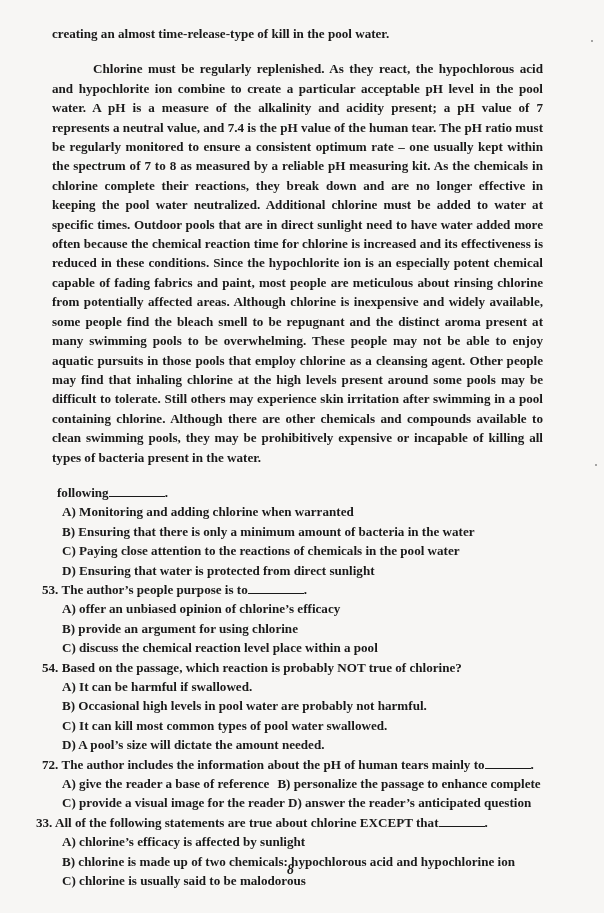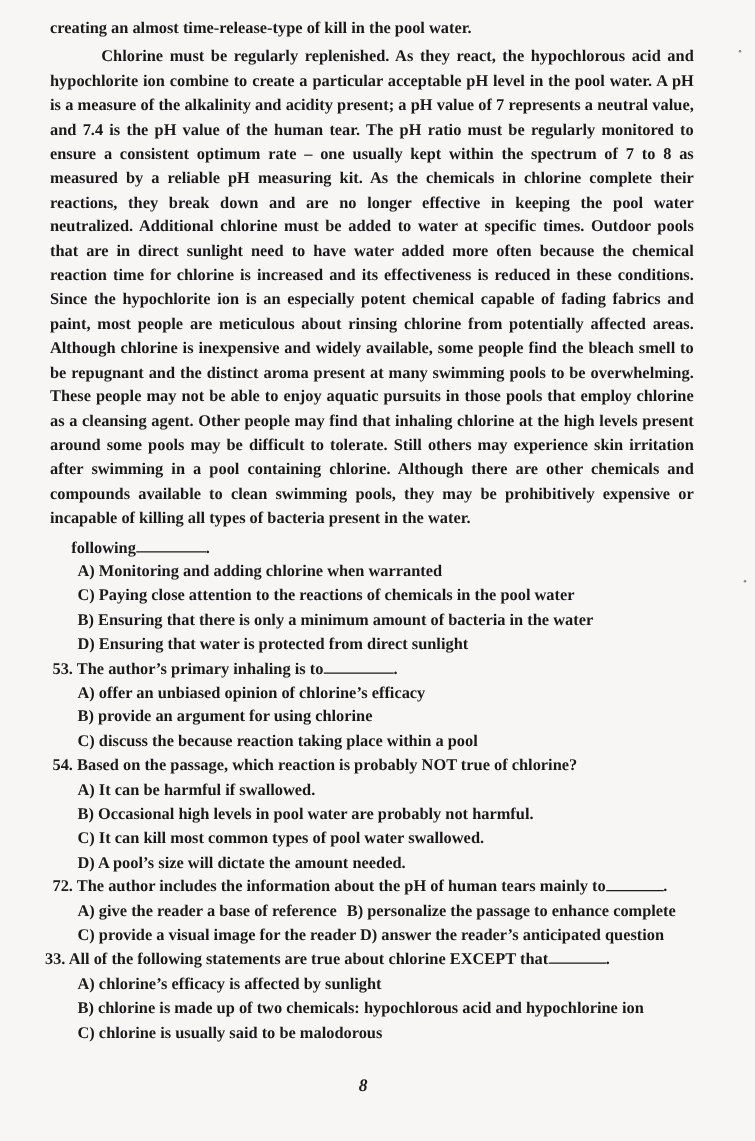--- a/index.html
+++ b/index.html
@@ -8,21 +8,21 @@
     background: #f7f6f4;
     font-family: "Liberation Serif", "DejaVu Serif", serif;
     font-weight: bold;
     color: #1a1a1a;
     position: relative;
   }
   .page {
     position: absolute; left: 36px; top: 8px; width: 523px;
     font-size: 13.1px; line-height: 19.4px;
   }
-  .para { text-align: justify; text-align-last: left; margin: 4px; font-family: Liberation Serif, serif; }
+  .para { text-align: justify; text-align-last: left; margin: 16px; font-family: Liberation Serif, serif; }
   .indent { text-indent: 41px; }
   .q { margin: 0; line-height: 19.4px; }
   .q-stem { display: block; }
   .q-cont { display: block; padding-left: 21px; }
   .indent-q { padding-left: 6px; }
   .opt { display: block; padding-left: 26px; }
   .blank { display: inline-block; width: 56px; border-bottom: 1px solid #1a1a1a; height: 12px; vertical-align: baseline; }
   .blank.short { width: 46px; }
   .opt-row { display: block; padding-left: 26px; white-space: nowrap; }
   .opt-row .gap { display: inline-block; width: 8px; }
@@ -35,30 +35,30 @@
 </head>
 <body>
 
 <div class="page">
   <p class="para">creating an almost time-release-type of kill in the pool water.</p>
   <p class="para indent">Chlorine must be regularly replenished. As they react, the hypochlorous acid and hypochlorite ion combine to create a particular acceptable pH level in the pool water. A pH is a measure of the alkalinity and acidity present; a pH value of 7 represents a neutral value, and 7.4 is the pH value of the human tear. The pH ratio must be regularly monitored to ensure a consistent optimum rate – one usually kept within the spectrum of 7 to 8 as measured by a reliable pH measuring kit. As the chemicals in chlorine complete their reactions, they break down and are no longer effective in keeping the pool water neutralized. Additional chlorine must be added to water at specific times. Outdoor pools that are in direct sunlight need to have water added more often because the chemical reaction time for chlorine is increased and its effectiveness is reduced in these conditions. Since the hypochlorite ion is an especially potent chemical capable of fading fabrics and paint, most people are meticulous about rinsing chlorine from potentially affected areas. Although chlorine is inexpensive and widely available, some people find the bleach smell to be repugnant and the distinct aroma present at many swimming pools to be overwhelming. These people may not be able to enjoy aquatic pursuits in those pools that employ chlorine as a cleansing agent. Other people may find that inhaling chlorine at the high levels present around some pools may be difficult to tolerate. Still others may experience skin irritation after swimming in a pool containing chlorine. Although there are other chemicals and compounds available to clean swimming pools, they may be prohibitively expensive or incapable of killing all types of bacteria present in the water.</p>
 
   <div class="q">
     <span class="q-cont"><span>following</span><span class="blank"></span><span>.</span></span>
     <span class="opt">A) Monitoring and adding chlorine when warranted</span>
+    <span class="opt">B) Ensuring that there is only a minimum amount of bacteria in the water</span>
     <span class="opt">C) Paying close attention to the reactions of chemicals in the pool water</span>
-    <span class="opt">B) Ensuring that there is only a minimum amount of bacteria in the water</span>
     <span class="opt">D) Ensuring that water is protected from direct sunlight</span>
   </div>
 
   <div class="q indent-q">
-    <span class="q-stem"><span>53.</span> <span>The author’s primary inhaling is to</span><span class="blank"></span><span>.</span></span>
+    <span class="q-stem"><span>53.</span> <span>The author’s people purpose is to</span><span class="blank"></span><span>.</span></span>
     <span class="opt" style="padding-left:20px">A) offer an unbiased opinion of chlorine’s efficacy</span>
     <span class="opt" style="padding-left:20px">B) provide an argument for using chlorine</span>
-    <span class="opt" style="padding-left:20px">C) discuss the because reaction taking place within a pool</span>
+    <span class="opt" style="padding-left:20px">C) discuss the chemical reaction level place within a pool</span>
   </div>
 
   <div class="q indent-q">
     <span class="q-stem"><span>54.</span> <span>Based on the passage, which reaction is probably NOT true of chlorine?</span></span>
     <span class="opt" style="padding-left:20px">A) It can be harmful if swallowed.</span>
     <span class="opt" style="padding-left:20px">B) Occasional high levels in pool water are probably not harmful.</span>
     <span class="opt" style="padding-left:20px">C) It can kill most common types of pool water swallowed.</span>
     <span class="opt" style="padding-left:20px">D) A pool’s size will dictate the amount needed.</span>
   </div>
 

